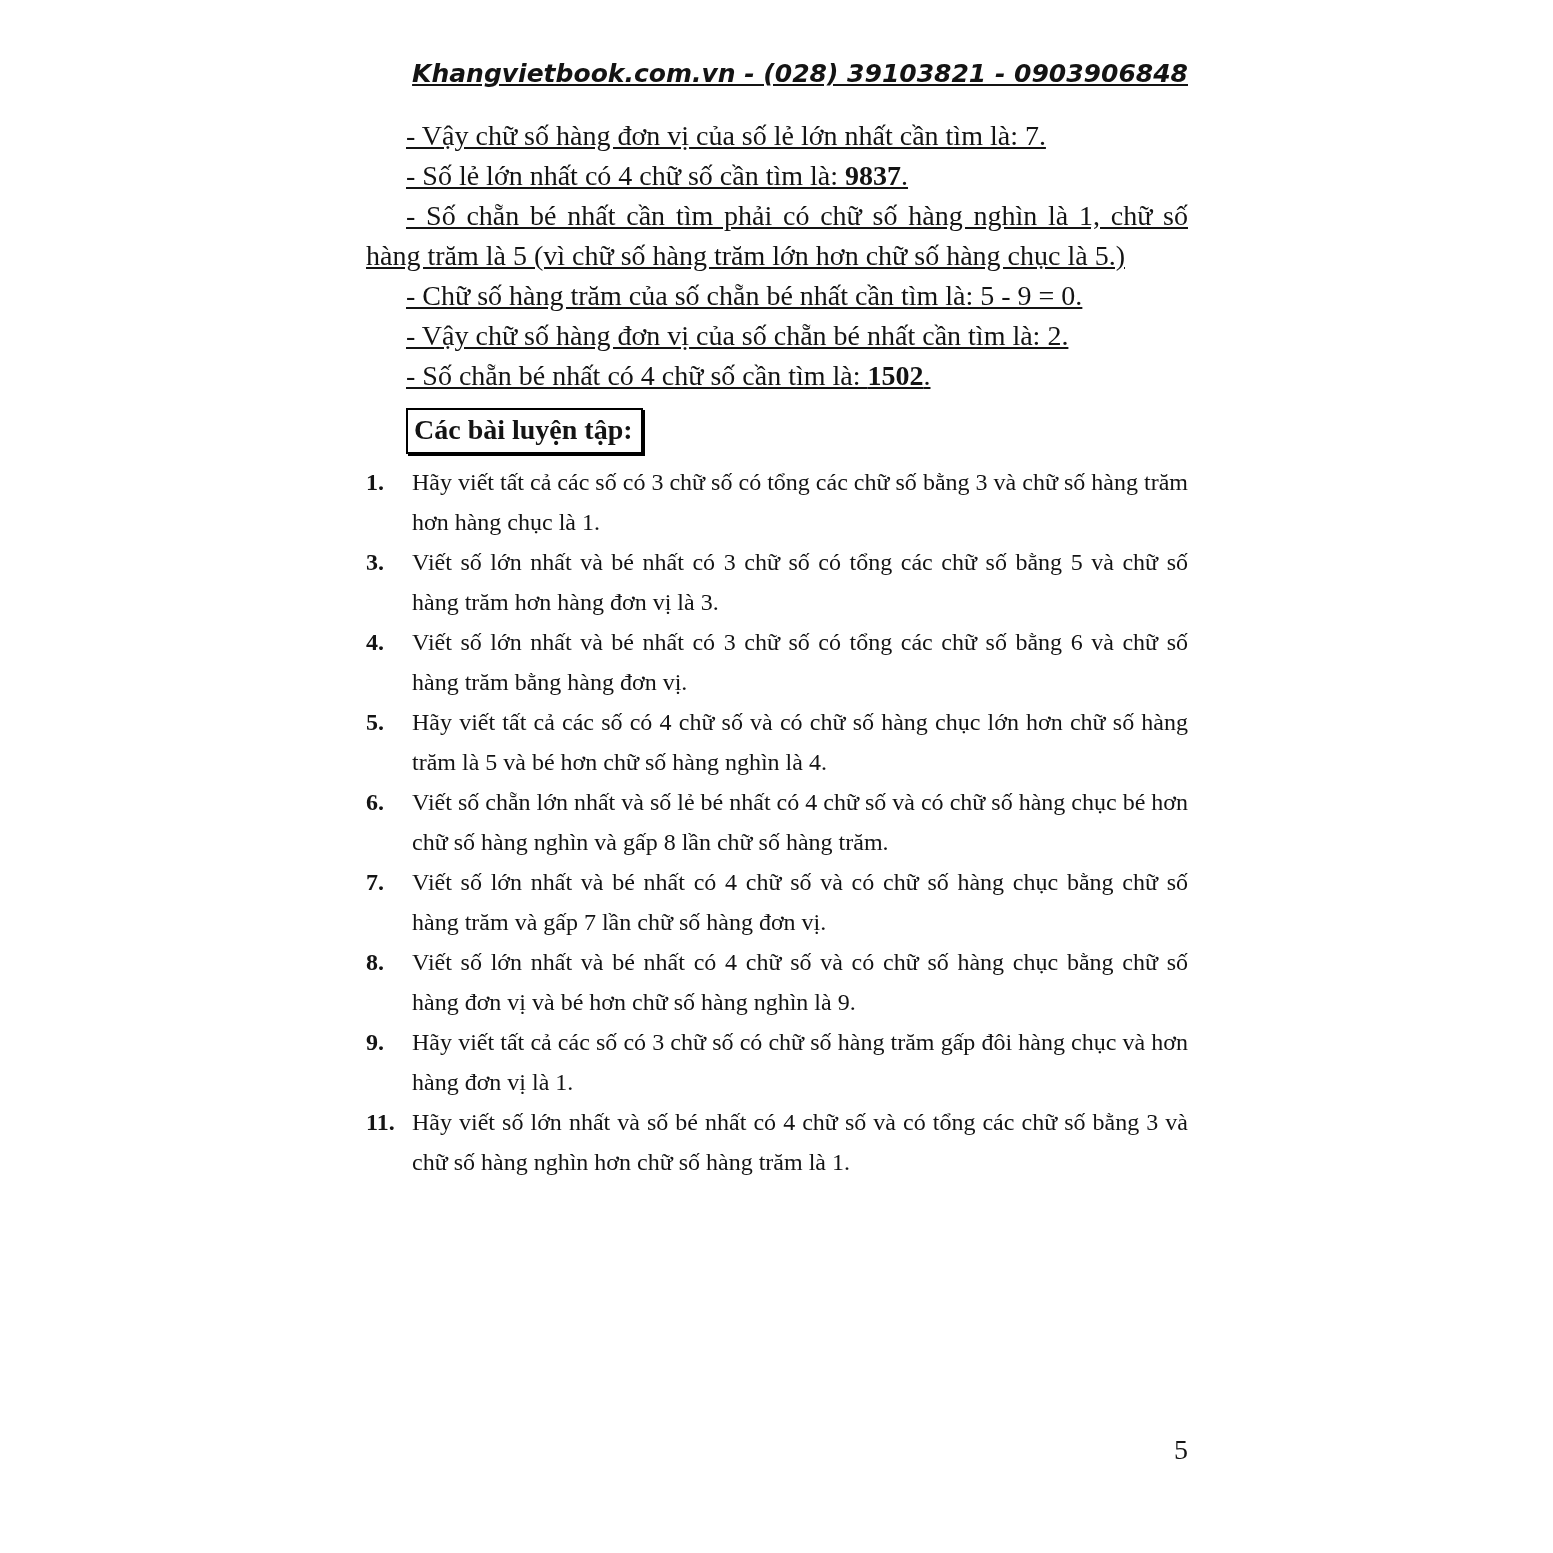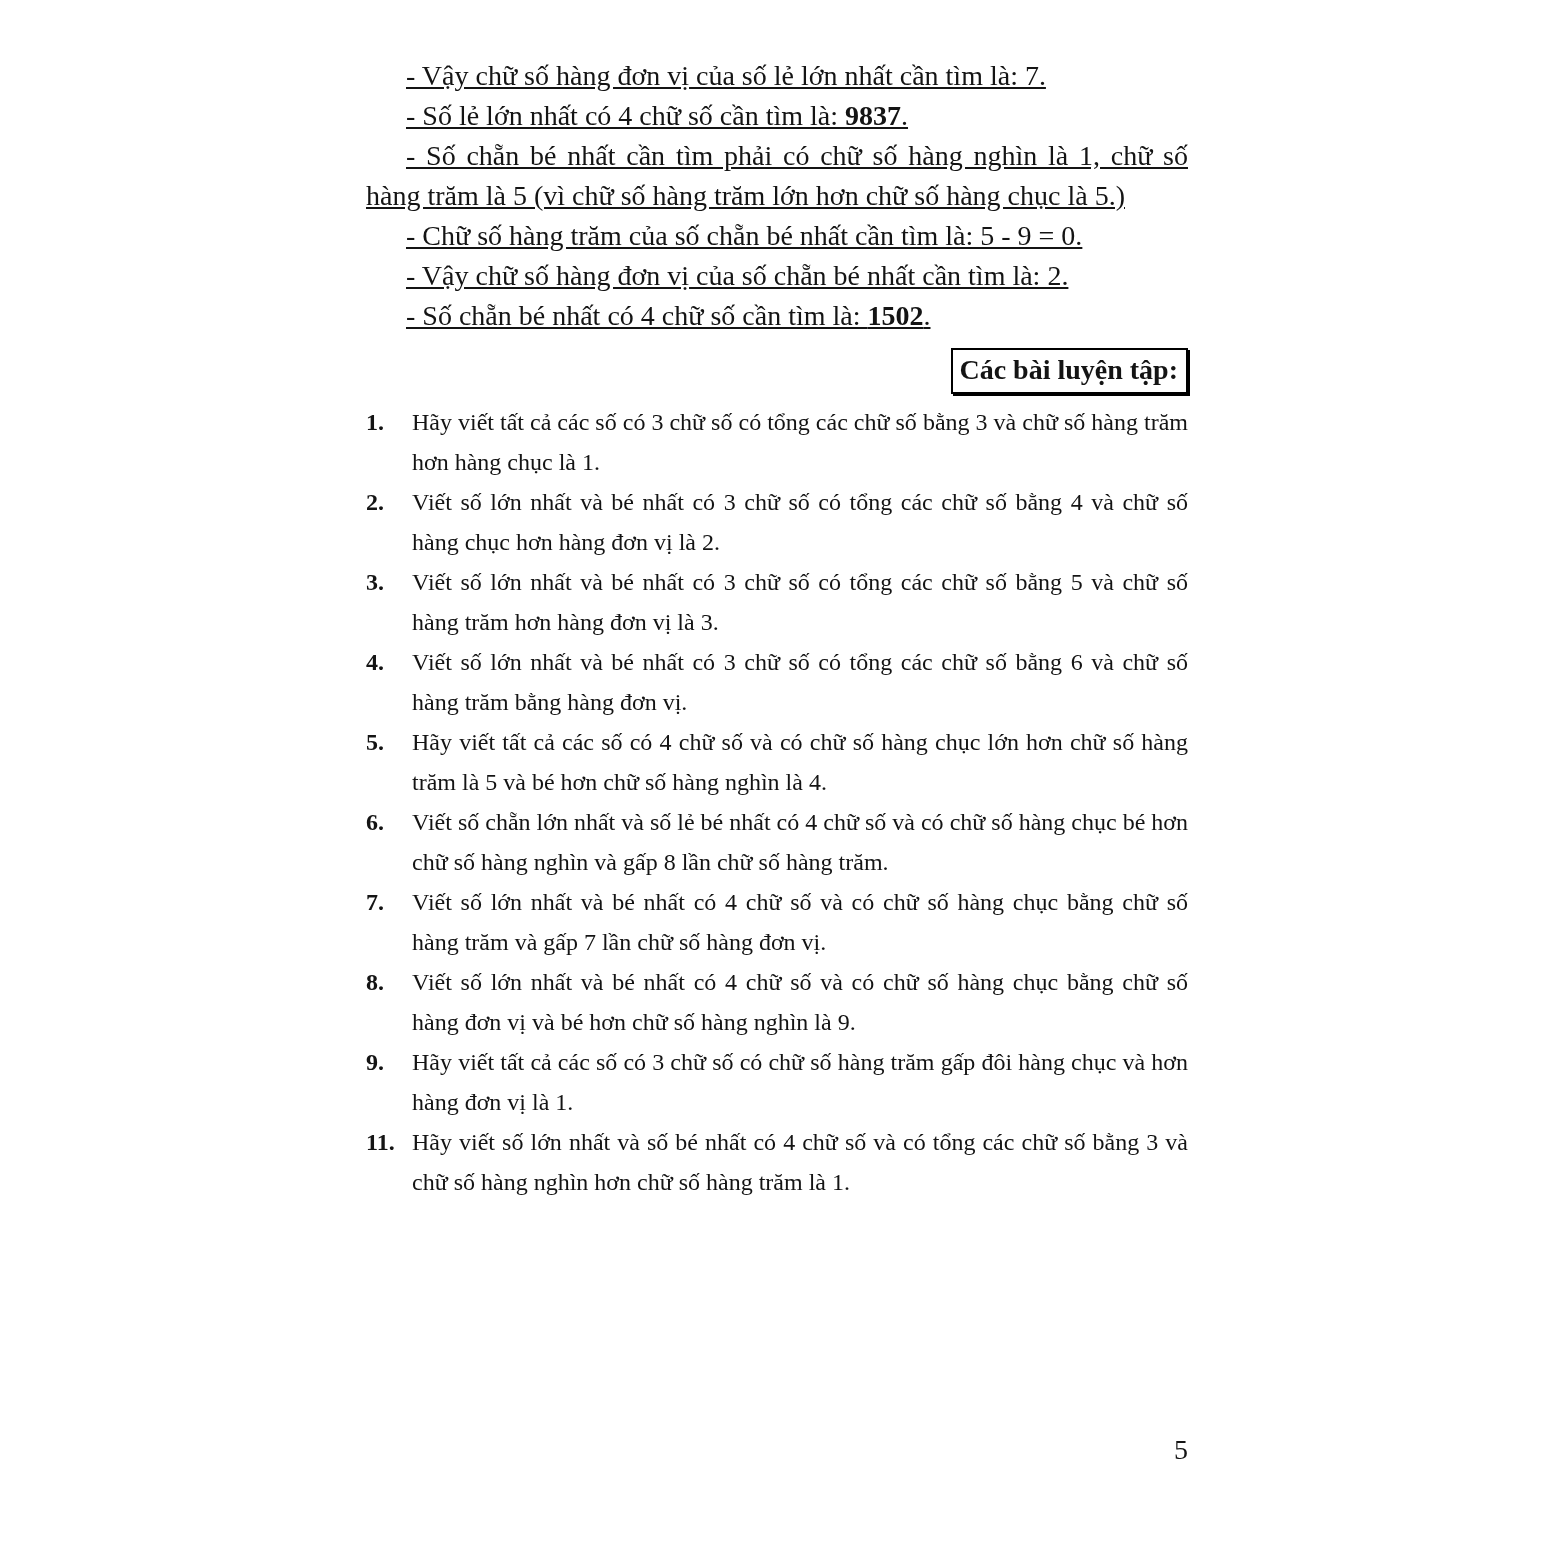--- a/index.html
+++ b/index.html
@@ -33,21 +33,20 @@
     margin: 0;
     font-size: 28px;
     line-height: 40px;
     text-indent: 40px;
     text-align: justify;
     text-decoration: underline;
   }
   .solution .num-bold { font-weight: bold; }
   .heading-wrap {
     margin: 12px 0 8px 40px;
-    text-align: right;
   }
   .heading-box {
     display: inline-block;
     border: 2px solid #000;
     box-shadow: 2px 2px 0 #000;
     padding: 0 8px 2px 6px;
     font-weight: bold;
     font-size: 28px;
     line-height: 40px;
   }
@@ -73,37 +72,37 @@
     font-size: 28px;
     line-height: 40px;
     text-align: right;
   }
 </style>
 </head>
 <body>
 
 <div class="content">
 
+  <div class="running-header">Khangvietbook.com.vn - (028) 39103821 - 0903906848</div>
 
   <div class="solution">
     <p><span>- Vậy chữ số hàng đơn vị của số lẻ lớn nhất cần tìm là: 7.</span><span class="num-bold"></span><span></span></p>
     <p><span>- Số lẻ lớn nhất có 4 chữ số cần tìm là: </span><span class="num-bold">9837</span><span>.</span></p>
     <p><span>- Số chẵn bé nhất cần tìm phải có chữ số hàng nghìn là 1, chữ số hàng trăm là 5 (vì chữ số hàng trăm lớn hơn chữ số hàng chục là 5.)</span><span class="num-bold"></span><span></span></p>
     <p><span>- Chữ số hàng trăm của số chẵn bé nhất cần tìm là: 5 - 9 = 0.</span><span class="num-bold"></span><span></span></p>
     <p><span>- Vậy chữ số hàng đơn vị của số chẵn bé nhất cần tìm là: 2.</span><span class="num-bold"></span><span></span></p>
     <p><span>- Số chẵn bé nhất có 4 chữ số cần tìm là: </span><span class="num-bold">1502</span><span>.</span></p>
   </div>
 
   <div class="heading-wrap">
     <span class="heading-box">Các bài luyện tập:</span>
   </div>
 
   <div>
     <p class="exercise"><span class="num">1.</span><span>Hãy viết tất cả các số có 3 chữ số có tổng các chữ số bằng 3 và chữ số hàng trăm hơn hàng chục là 1.</span></p>
-    <p class="exercise"><span class="num">2.</span><span>Viết số lớn nhất và bé nhất có 3 chữ số có tổng các chữ số bằng 4 và chữ số hàng chục hơn hàng đơn vị là 2.</span></p>
     <p class="exercise"><span class="num">3.</span><span>Viết số lớn nhất và bé nhất có 3 chữ số có tổng các chữ số bằng 5 và chữ số hàng trăm hơn hàng đơn vị là 3.</span></p>
     <p class="exercise"><span class="num">4.</span><span>Viết số lớn nhất và bé nhất có 3 chữ số có tổng các chữ số bằng 6 và chữ số hàng trăm bằng hàng đơn vị.</span></p>
     <p class="exercise"><span class="num">5.</span><span>Hãy viết tất cả các số có 4 chữ số và có chữ số hàng chục lớn hơn chữ số hàng trăm là 5 và bé hơn chữ số hàng nghìn là 4.</span></p>
     <p class="exercise"><span class="num">6.</span><span>Viết số chẵn lớn nhất và số lẻ bé nhất có 4 chữ số và có chữ số hàng chục bé hơn chữ số hàng nghìn và gấp 8 lần chữ số hàng trăm.</span></p>
     <p class="exercise"><span class="num">7.</span><span>Viết số lớn nhất và bé nhất có 4 chữ số và có chữ số hàng chục bằng chữ số hàng trăm và gấp 7 lần chữ số hàng đơn vị.</span></p>
     <p class="exercise"><span class="num">8.</span><span>Viết số lớn nhất và bé nhất có 4 chữ số và có chữ số hàng chục bằng chữ số hàng đơn vị và bé hơn chữ số hàng nghìn là 9.</span></p>
     <p class="exercise"><span class="num">9.</span><span>Hãy viết tất cả các số có 3 chữ số có chữ số hàng trăm gấp đôi hàng chục và hơn hàng đơn vị là 1.</span></p>
     <p class="exercise"><span class="num">11.</span><span>Hãy viết số lớn nhất và số bé nhất có 4 chữ số và có tổng các chữ số bằng 3 và chữ số hàng nghìn hơn chữ số hàng trăm là 1.</span></p>
   </div>
 

